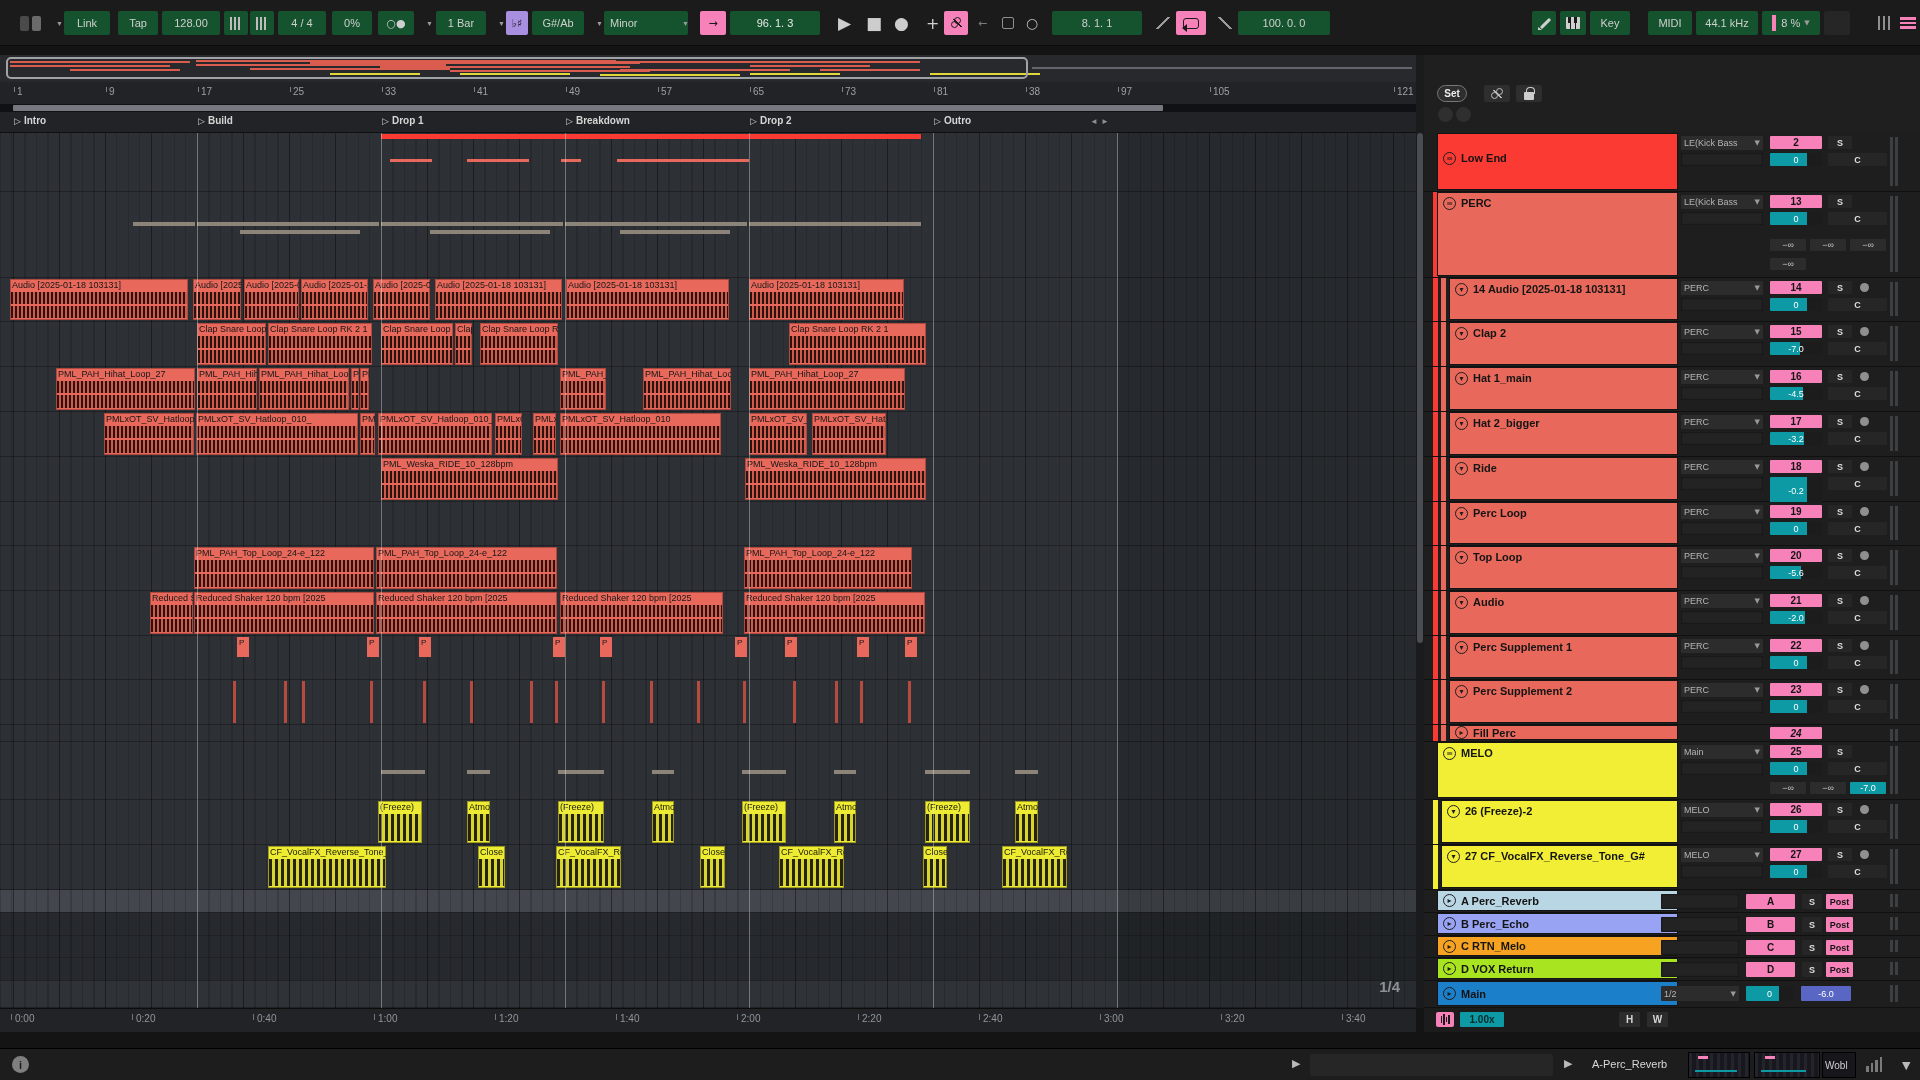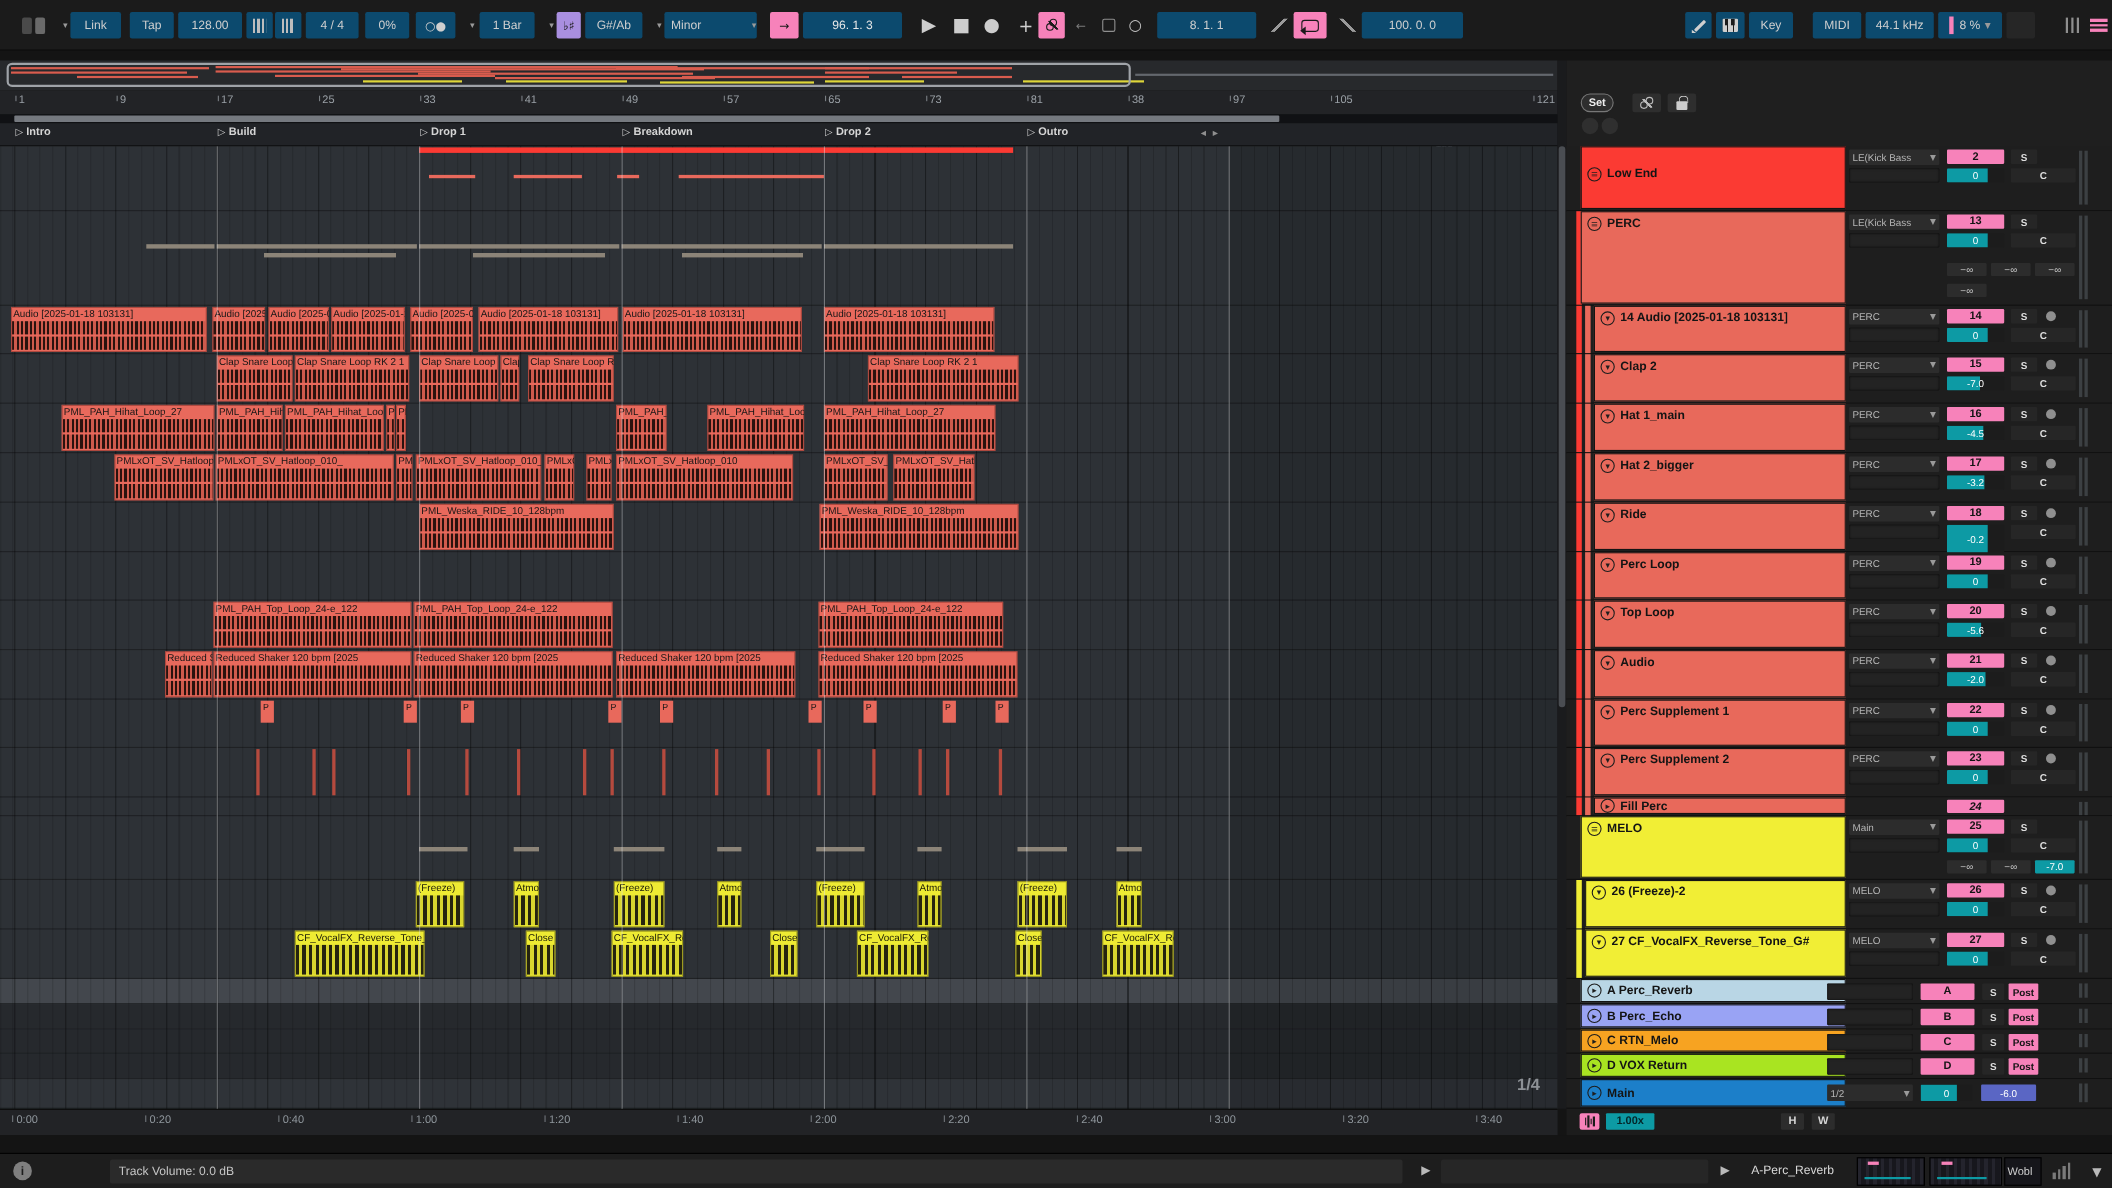--- a/index.html
+++ b/index.html
@@ -1,21 +1,21 @@
 <!DOCTYPE html>
 <html><head>
 <meta charset="utf-8">
 <style>
   html,body{margin:0;padding:0;background:#000;}
   *{box-sizing:border-box;font-family:"Liberation Sans","DejaVu Sans",sans-serif;}
   .app{position:relative;width:1920px;height:1080px;background:#141414;overflow:hidden;color:#c8c8c8;}
   .abs{position:absolute;}
   
   .toolbar{position:absolute;left:0;top:0;width:1920px;height:46px;background:#1b1b1b;border-bottom:1px solid #0a0a0a;}
-  .tb{position: absolute;top:11px;height:24px;background:#0c4a6e;border-radius:2px;color:#cfcfcf;font-size:11px;display:flex;align-items:center;justify-content:center;padding:0 6px;white-space:nowrap;}
+  .tb{position: absolute;top:11px;height:24px;background:#14532d;border-radius:2px;color:#cfcfcf;font-size:11px;display:flex;align-items:center;justify-content:center;padding:0 6px;white-space:nowrap;}
   .tb.noback{background:transparent;}
   .tb.pink{background:#f782ba;color:#181818;}
   .tb.purple{background:#a98fe0;color:#181818;font-weight:bold;}
   .caret{font-size:7px;color:#9a9a9a;margin-left:4px;}
   .glyph{font-family:"DejaVu Sans",sans-serif;}
   .panes{display:flex;gap:3px;align-items:center;}
   .panes i{display:block;width:9px;height:15px;background:#4a4a4a;border-radius:2px;}
   .panes i.lit{background:#6a6a6a;}
   .nudge{width:16px;height:13px;background:repeating-linear-gradient(90deg,#bdbdbd 0 2px,transparent 2px 4px);}
   .transport{font-size:17px;color:#cdcdcd;background:transparent;}
@@ -1090,21 +1090,20 @@
         <i style="height:9px;"></i>
       </div>
     <div class="zoomx">1.00x</div>
     <div class="hw" style="left:195px;">H</div>
     <div class="hw" style="left:223px;">W</div>
   </div>
   <div class="gapband"></div>
 
   <div class="status">
     <div class="infoicon">i</div>
-    <div class="statbox">Track Volume: 0.0 dB</div>
     <div class="splay glyph" style="left:1292px;">▶</div>
     <div class="sbox" style="left:1310px;width:243px;"></div>
     <div class="splay glyph" style="left:1564px;">▶</div>
     <div class="devname" style="left:1592px;">A-Perc_Reverb</div>
     <div class="thumb" style="left:1688px;width:62px;"></div>
     <div class="thumb" style="left:1754px;width:66px;"></div>
     <div class="wobbox" style="left:1822px;">Wobl</div>
     <div class="lvlicon" style="left:1866px;">
         <i style="height:6px;"></i>
         <i style="height:9px;"></i>

